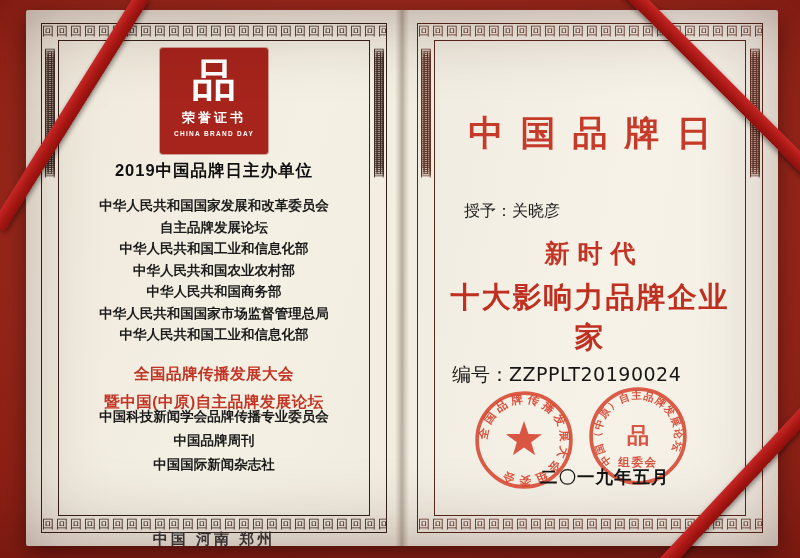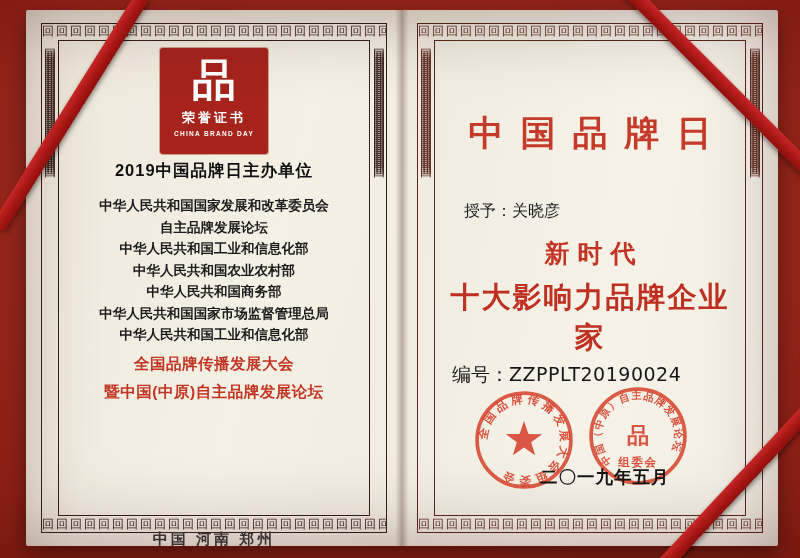--- a/index.html
+++ b/index.html
@@ -44,21 +44,21 @@
     width:108px; height:106px; background:#a6241c; border-radius:3px;
     text-align:center; color:#fff; box-shadow:0 0 0 1px rgba(140,20,10,.35); }
   .logo-glyph { font-size:44px; line-height:54px; margin-top:5px; font-weight:bold;
     font-family:"DejaVu Serif", serif; }
   .logo-cn { font-size:13px; font-weight:bold; letter-spacing:3px; margin-top:2px; }
   .logo-en { font-size:6.5px; letter-spacing:1.3px; margin-top:3px; font-weight:bold; }
 
   .heading { top:116px; font-size:16.5px; font-weight:bold; letter-spacing:1px; color:#101010; }
   .org-list { top:151px; }
   .org { font-size:13.5px; font-weight:bold; line-height:21.5px; color:#1b1b1b; }
-  .events { top:306px; color:#c23423; }
+  .events { top:316px; color:#c23423; }
   .event { font-size:15.5px; font-weight:bold; line-height:28px; letter-spacing:.5px; }
   .supporters { top:361px; }
   .sup { font-size:13.5px; font-weight:bold; line-height:24px; color:#1b1b1b; }
   .location { top:446px; font-size:15px; letter-spacing:3px; font-weight:bold; color:#3a3a3a;margin-top:40px; }
 
   
   .cert-title { top:66px; font-size:35px; font-weight:bold; color:#c53a28;
     letter-spacing:17px; margin-right:-17px; font-family:"DejaVu Serif", serif; }
   .awardee { position:absolute; top:157px; left:24px; font-size:16px; color:#1d1d1d; }
   .honor1 { top:193px; font-size:25px; font-weight:bold; color:#c23423; letter-spacing:8px; margin-right:-8px; font-family:"DejaVu Serif", serif; }
@@ -107,20 +107,25 @@
           <div class="org">中华人民共和国工业和信息化部</div>
           <div class="org">中华人民共和国农业农村部</div>
           <div class="org">中华人民共和国商务部</div>
           <div class="org">中华人民共和国国家市场监督管理总局</div>
           <div class="org">中华人民共和国工业和信息化部</div>
         </div>
         <div class="c events">
           <div class="event">全国品牌传播发展大会</div>
           <div class="event">暨中国(中原)自主品牌发展论坛</div>
         </div>
+        <div class="c supporters">
+          <div class="sup">中国科技新闻学会品牌传播专业委员会</div>
+          <div class="sup">中国品牌周刊</div>
+          <div class="sup">中国国际新闻杂志社</div>
+        </div>
         <div class="c location">中国 河南 郑州</div>
       </div>
     </div>
 
     <div class="page right">
       <div class="frame">
         <div class="mb h top">回回回回回回回回回回回回回回回回回回回回回回回回回回回回回回回回回回回回回回回回回回回回回回回回回回回回回回回回回回回回</div>
         <div class="mb h bottom">回回回回回回回回回回回回回回回回回回回回回回回回回回回回回回回回回回回回回回回回回回回回回回回回回回回回回回回回回回回回</div>
         <div class="mb v left">回回回回回回回回回回回回回回回回回回回回回回回回回回回回回回回回回回回回回回回回回回回回回回回回回回回回回回回回回回回回</div>
         <div class="mb v right">回回回回回回回回回回回回回回回回回回回回回回回回回回回回回回回回回回回回回回回回回回回回回回回回回回回回回回回回回回回回</div>

